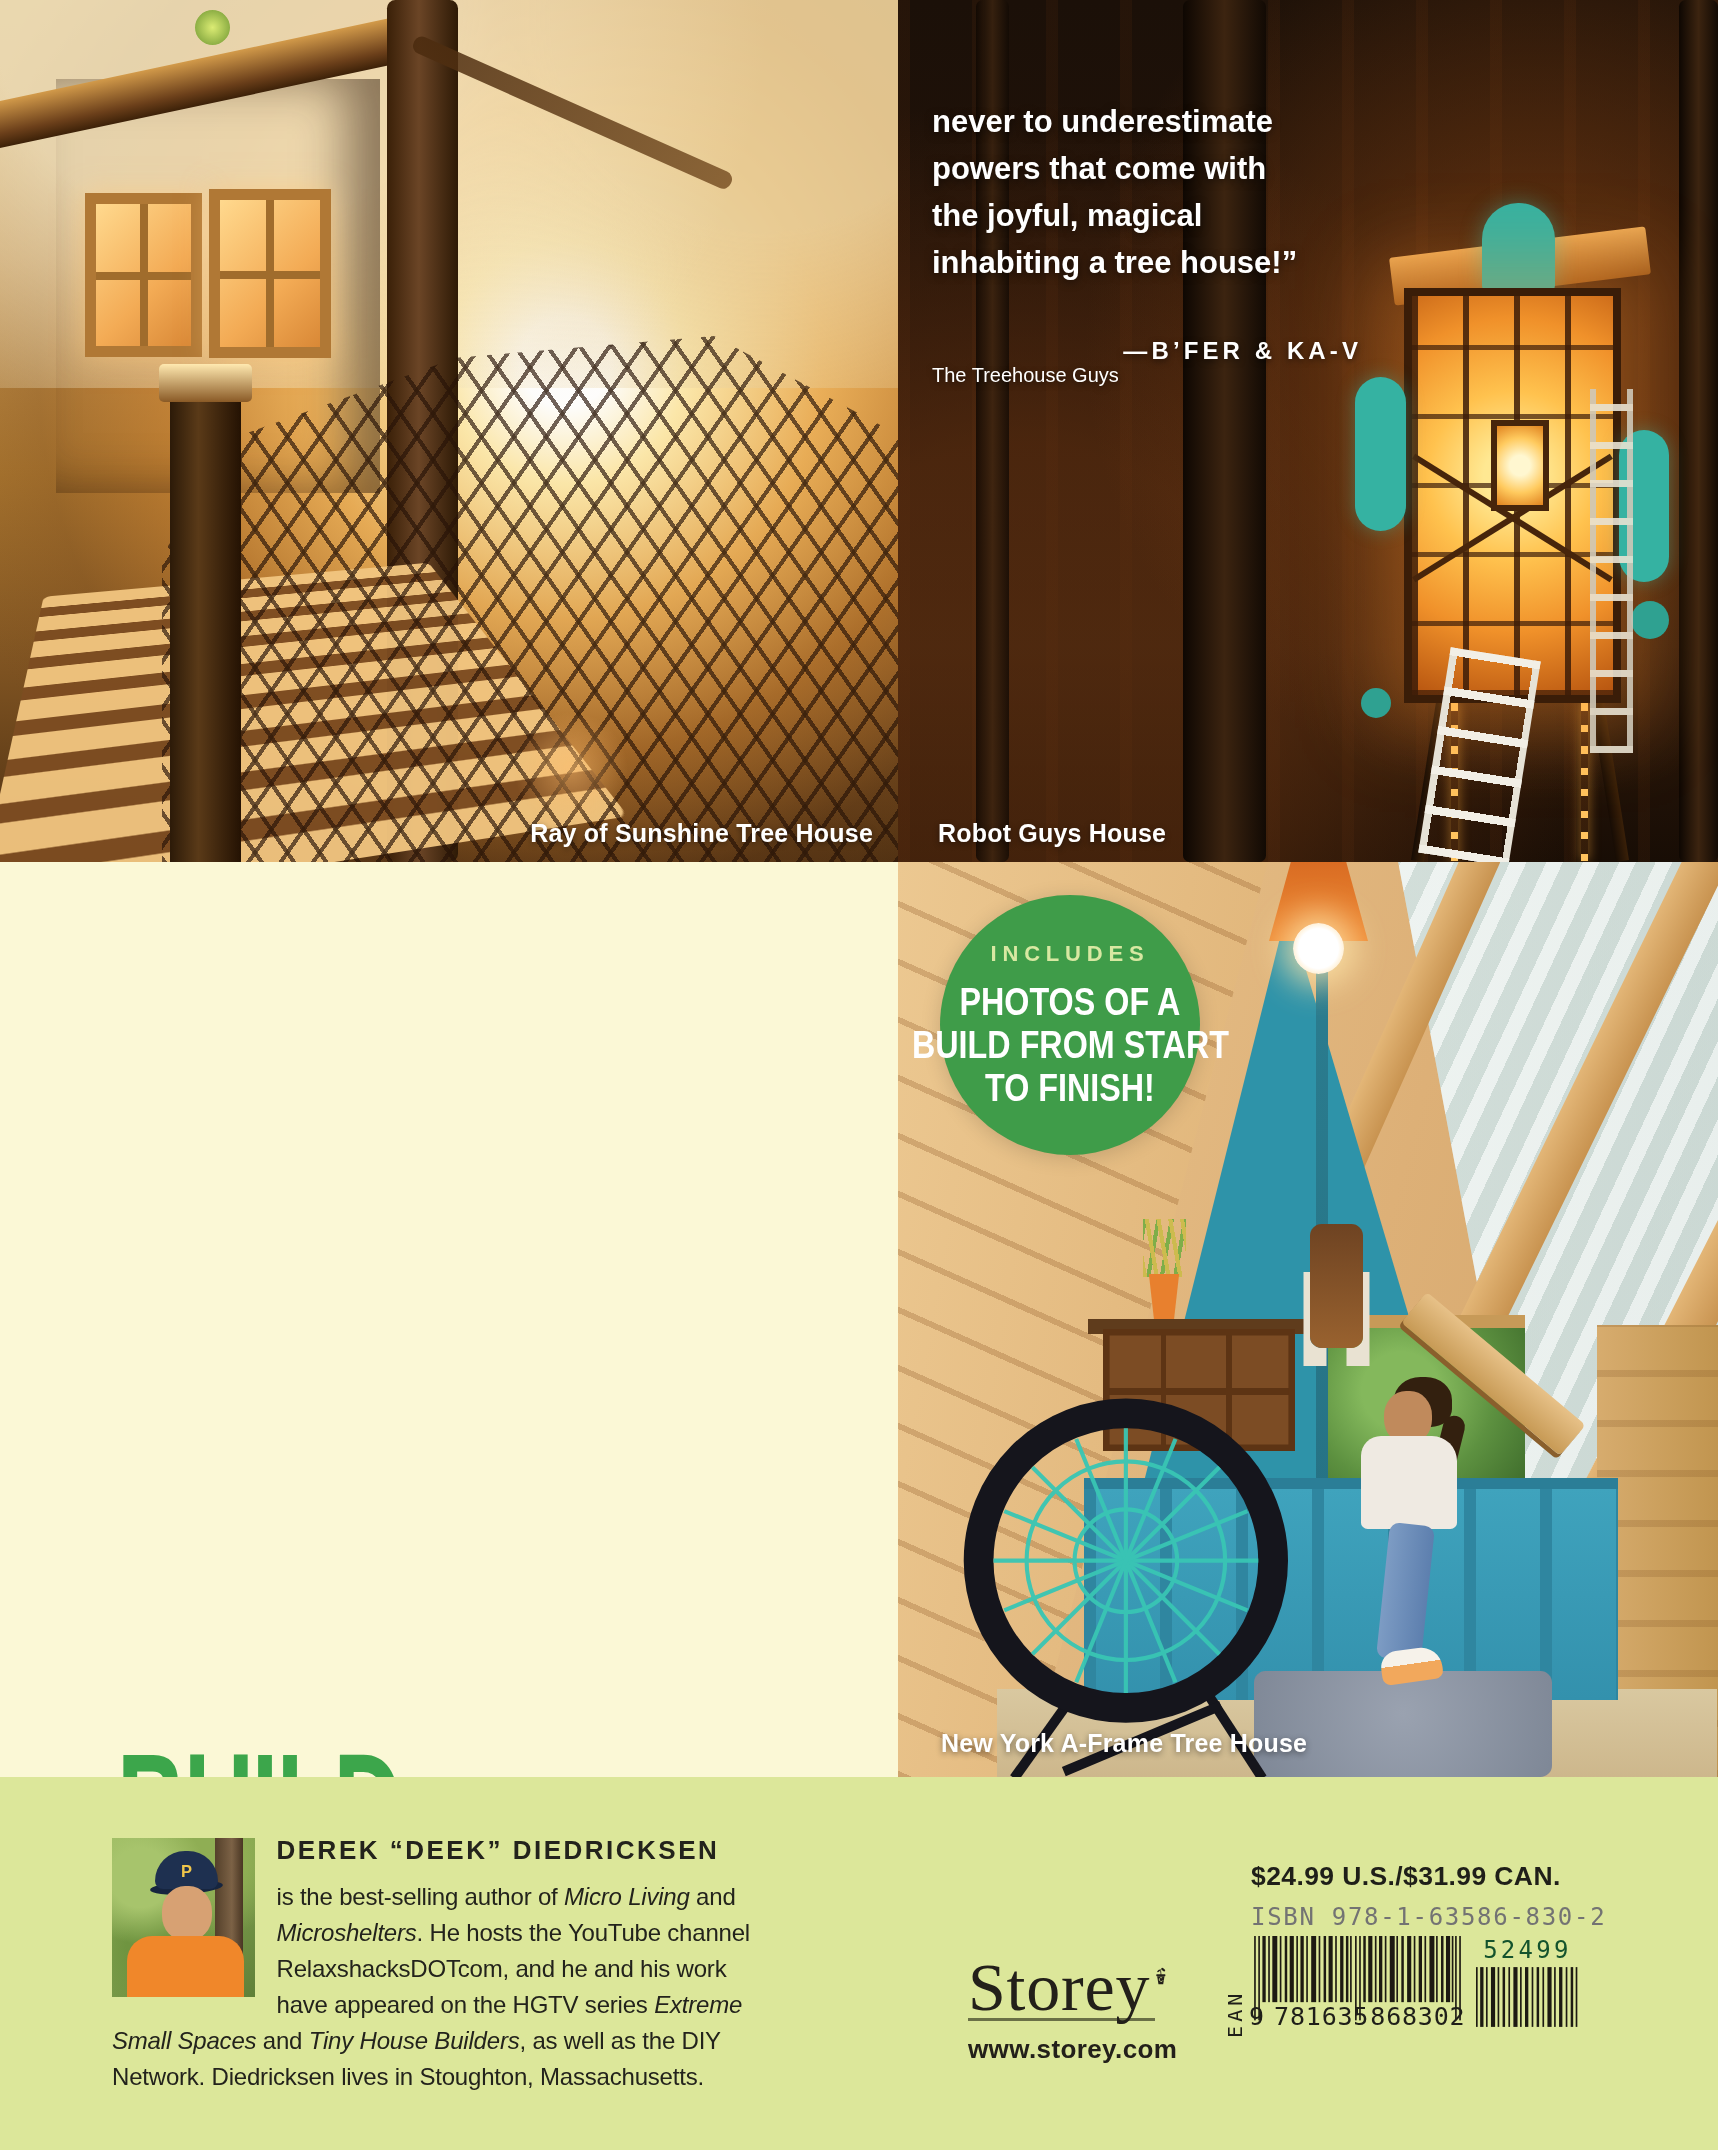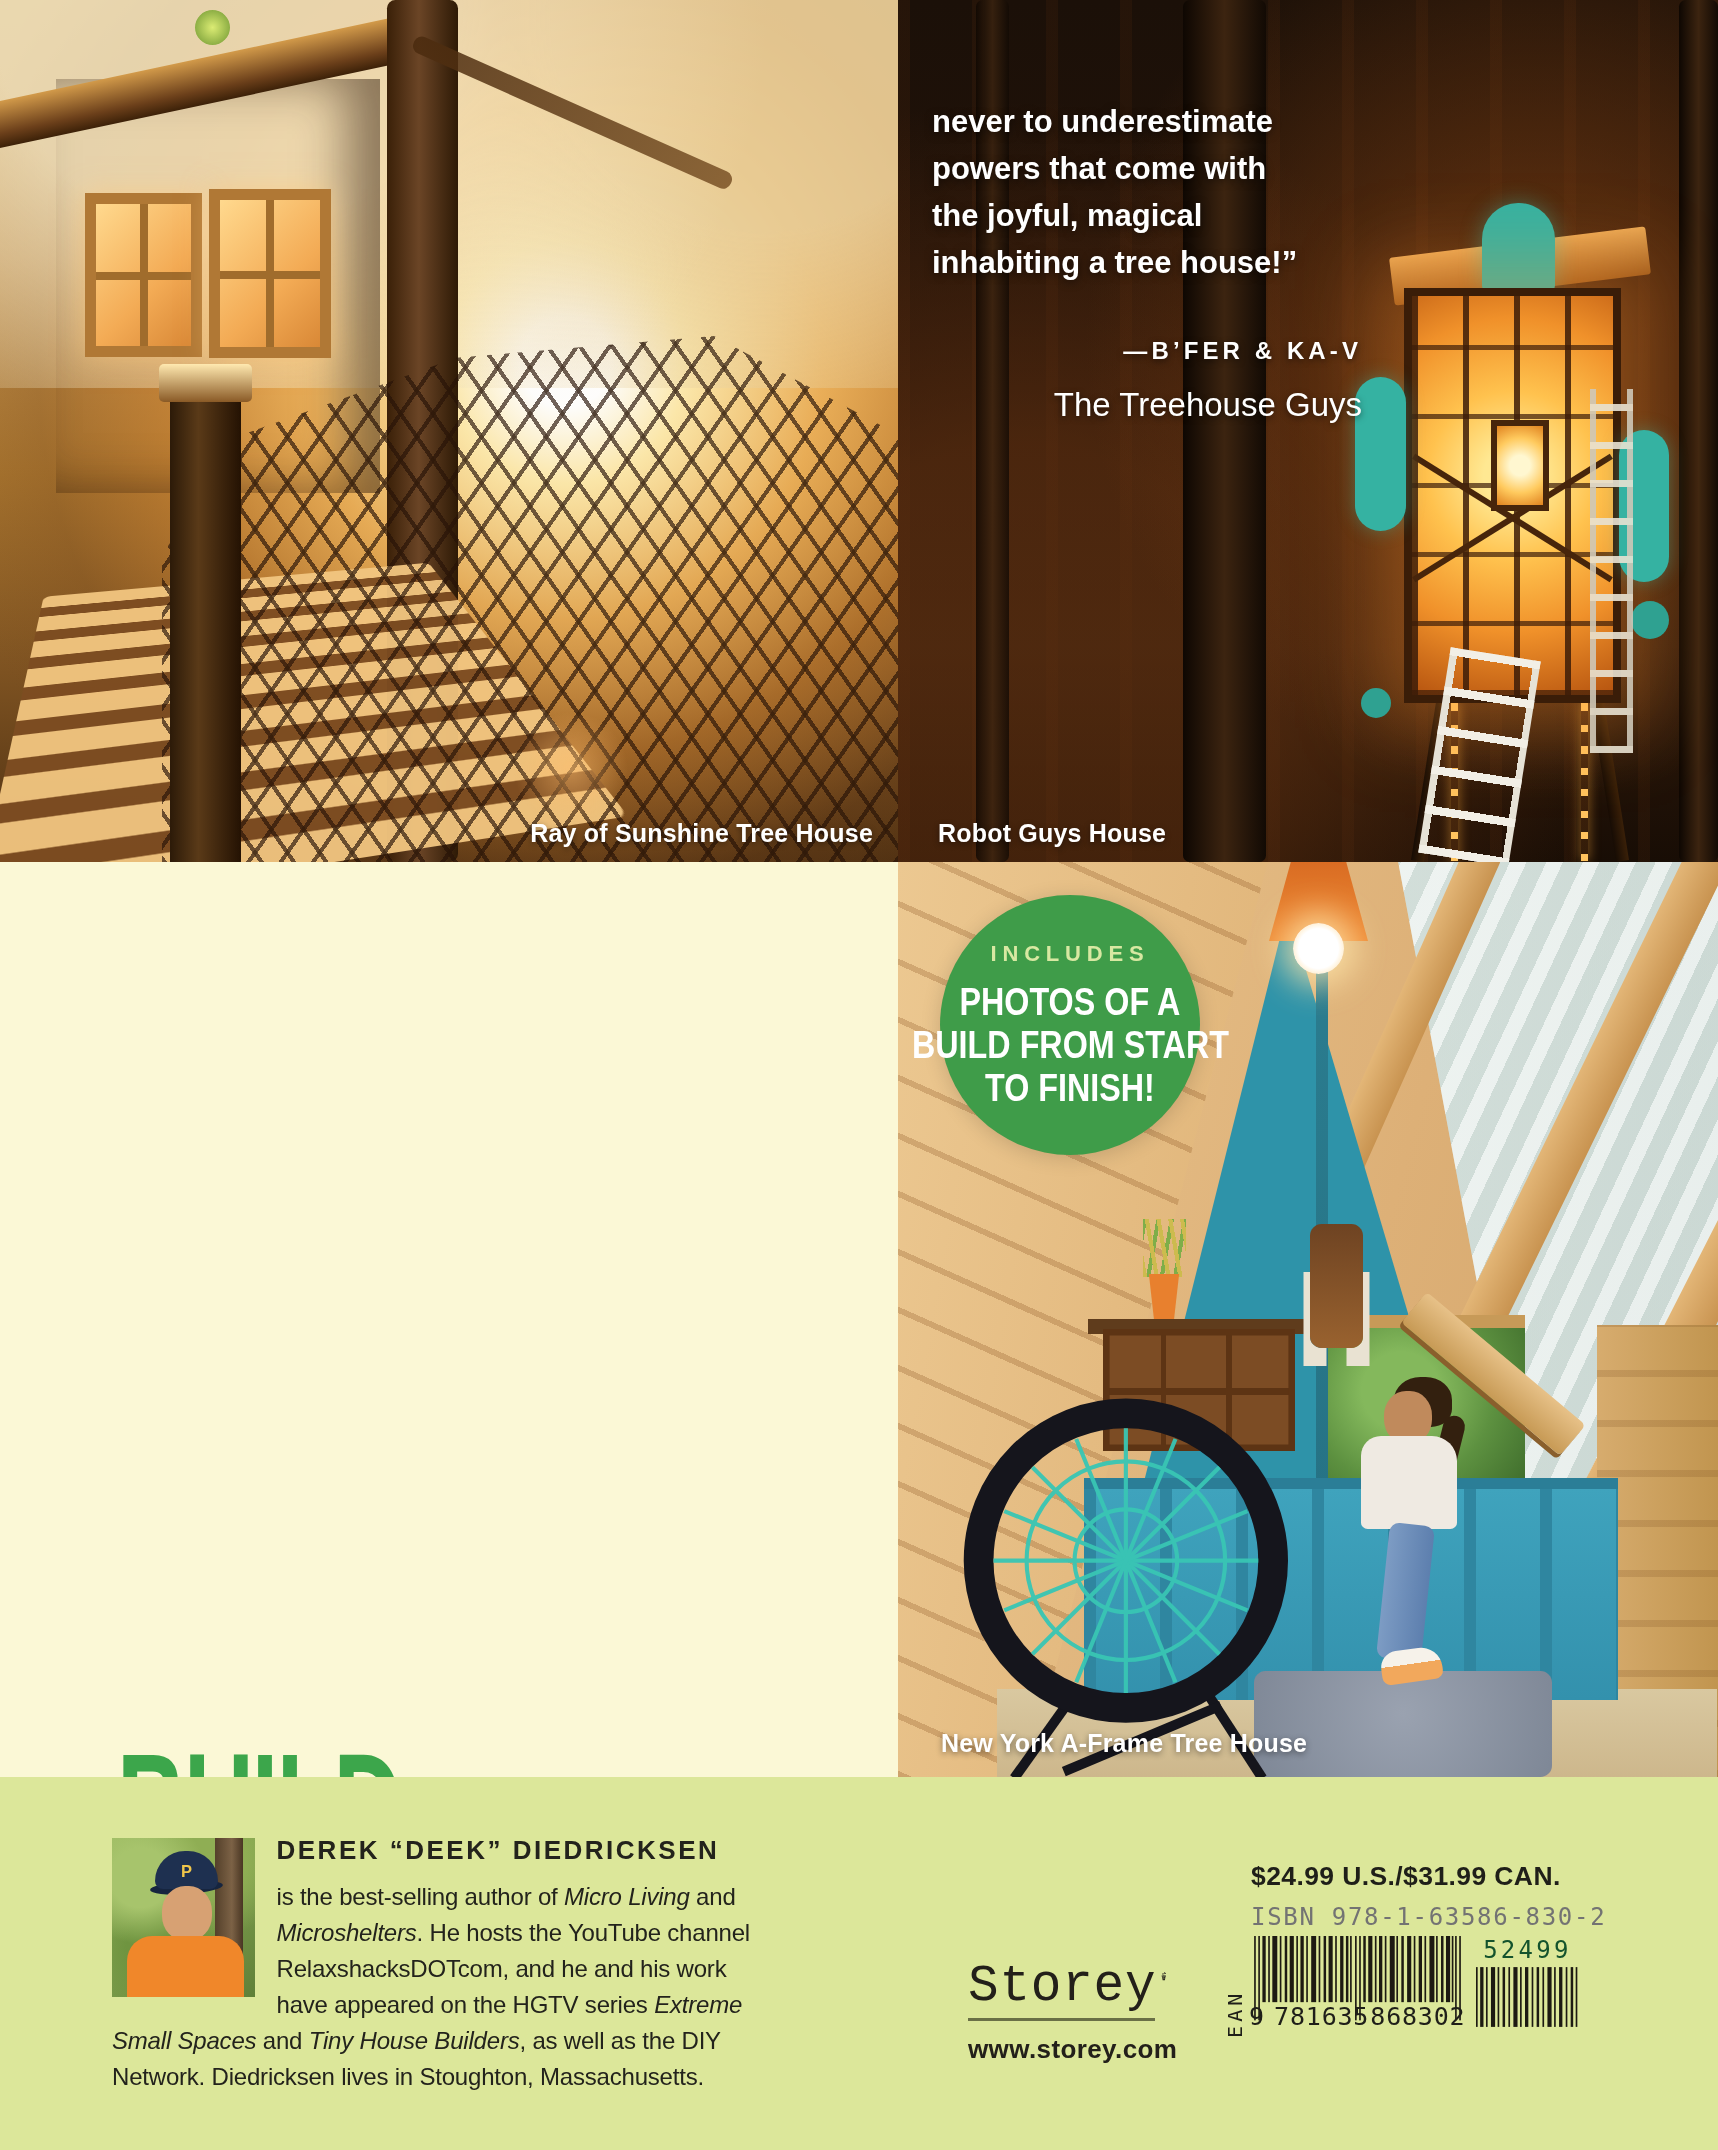--- a/index.html
+++ b/index.html
@@ -76,22 +76,22 @@
     background:
       repeating-linear-gradient(0deg,#f2efe6 0 8.3px,transparent 8.3px 40px),
       linear-gradient(90deg,#e6e2d6 0 7.4px,transparent 7.4px 84px,#e6e2d6 84px 91px);}
   .lights{position:absolute;width:6.6px;background:repeating-linear-gradient(0deg,#ffc35e 0 7.4px,rgba(255,140,40,.12) 7.4px 21.5px);filter:blur(0.3px);box-shadow:0 0 11.6px rgba(255,170,60,.6);}
   .stilt{position:absolute;width:13.2px;background:linear-gradient(90deg,#170c04,#3a2008);}
 
   .quote{position:absolute;left:34px;top:98px;width:463px;color:#fff;
     font-size:31px;line-height:47px;font-weight:bold;text-shadow:0 1.7px 8.3px rgba(0,0,0,.55);}
   .quote-attr{position:absolute;left:34px;top:337px;width:430px;text-align:right;color:#fff;
     font-weight:bold;font-size:24px;letter-spacing:4.1px;text-shadow:0 1.7px 6.6px rgba(0,0,0,.55);}
-  .quote-org{position:absolute;left:34px;top:386px;width:430px;text-align:right;color:#fff;
-    font-size:33px;text-shadow:0 1.7px 6.6px rgba(0,0,0,.55);}
+  .quote-org{position:absolute;left:34px;top:364px;width:430px;text-align:left;color:#fff;
+    font-size:20px;text-shadow:0 1.7px 6.6px rgba(0,0,0,.55);}
 
   
   .panel{position:absolute;left:0;top:862px;width:898px;height:915px;background:#fbf8d6;}
   .headline{position:absolute;left:117px;top:885px;color:#3ca64b;font-weight:bold;
     font-size:154px;line-height:122px;}
   .headline span{display:block;transform:scaleX(.62);transform-origin:left top;letter-spacing:-2.5px;}
   .headline .l2{margin-left:28px;}
   .intro{position:absolute;left:112px;top:1156px;width:718px;font-size:31px;line-height:54px;
     color:#29291f;letter-spacing:-0.3px;}
 
@@ -168,21 +168,21 @@
     color:#f0c64a;font-weight:bold;font-size:16.5px;text-align:center;line-height:40px;}
   .ap-brim{position:absolute;left:38px;top:43px;width:73px;height:13.2px;border-radius:50%;background:#16253f;transform:rotate(-4deg);}
   .ap-face{position:absolute;left:50px;top:48px;width:50px;height:55px;border-radius:46%;background:#d7a173;}
   .ap-shirt{position:absolute;left:15px;top:98px;width:117px;height:61px;border-radius:25px 25px 0 0;background:#f0872a;}
   .author-name{font-weight:bold;font-size:26px;letter-spacing:2.5px;color:#23231c;margin:0 0 13.2px 0;}
   .bio-text{font-size:24px;line-height:36px;letter-spacing:-0.2px;}
   .bio-text i{font-style:italic;}
 
   .storey{position:absolute;left:968px;top:165px;width:199px;}
   .storey-row{display:flex;align-items:flex-end;}
-  .storey-name{font-family:Liberation Mono, monospace;font-size:51px;color:#23201a;line-height:48px;letter-spacing:0.8px;}
+  .storey-name{font-family:Liberation Serif, serif;font-size:68px;color:#23201a;line-height:48px;letter-spacing:0.8px;}
   .storey-rule{width:187px;height:3.3px;background:#6a7046;margin-top:6.6px;}
   .storey-url{font-weight:bold;font-size:26px;color:#23201a;margin-top:13.2px;letter-spacing:0.4px;}
 
   .price{position:absolute;left:1251px;top:84px;font-weight:bold;font-size:26.5px;color:#1f1f19;letter-spacing:0.4px;}
   .isbn{position:absolute;left:1251px;top:126px;font-family:"DejaVu Sans Mono",monospace;font-size:24px;letter-spacing:1.7px;color:#737373;}
   .ean{position:absolute;left:1223px;top:162px;height:99px;font-family:"DejaVu Sans Mono",monospace;font-size:20px;letter-spacing:4.1px;color:#1f1f19;
     writing-mode:vertical-rl;transform:rotate(180deg);}
   .barcode-main{position:absolute;left:1254px;top:159px;width:207px;height:93px;}
   .bc-digits{position:absolute;left:-5px;top:66px;width:217px;display:flex;
     font-family:"DejaVu Sans Mono",monospace;font-size:25px;color:#1f1f19;}

